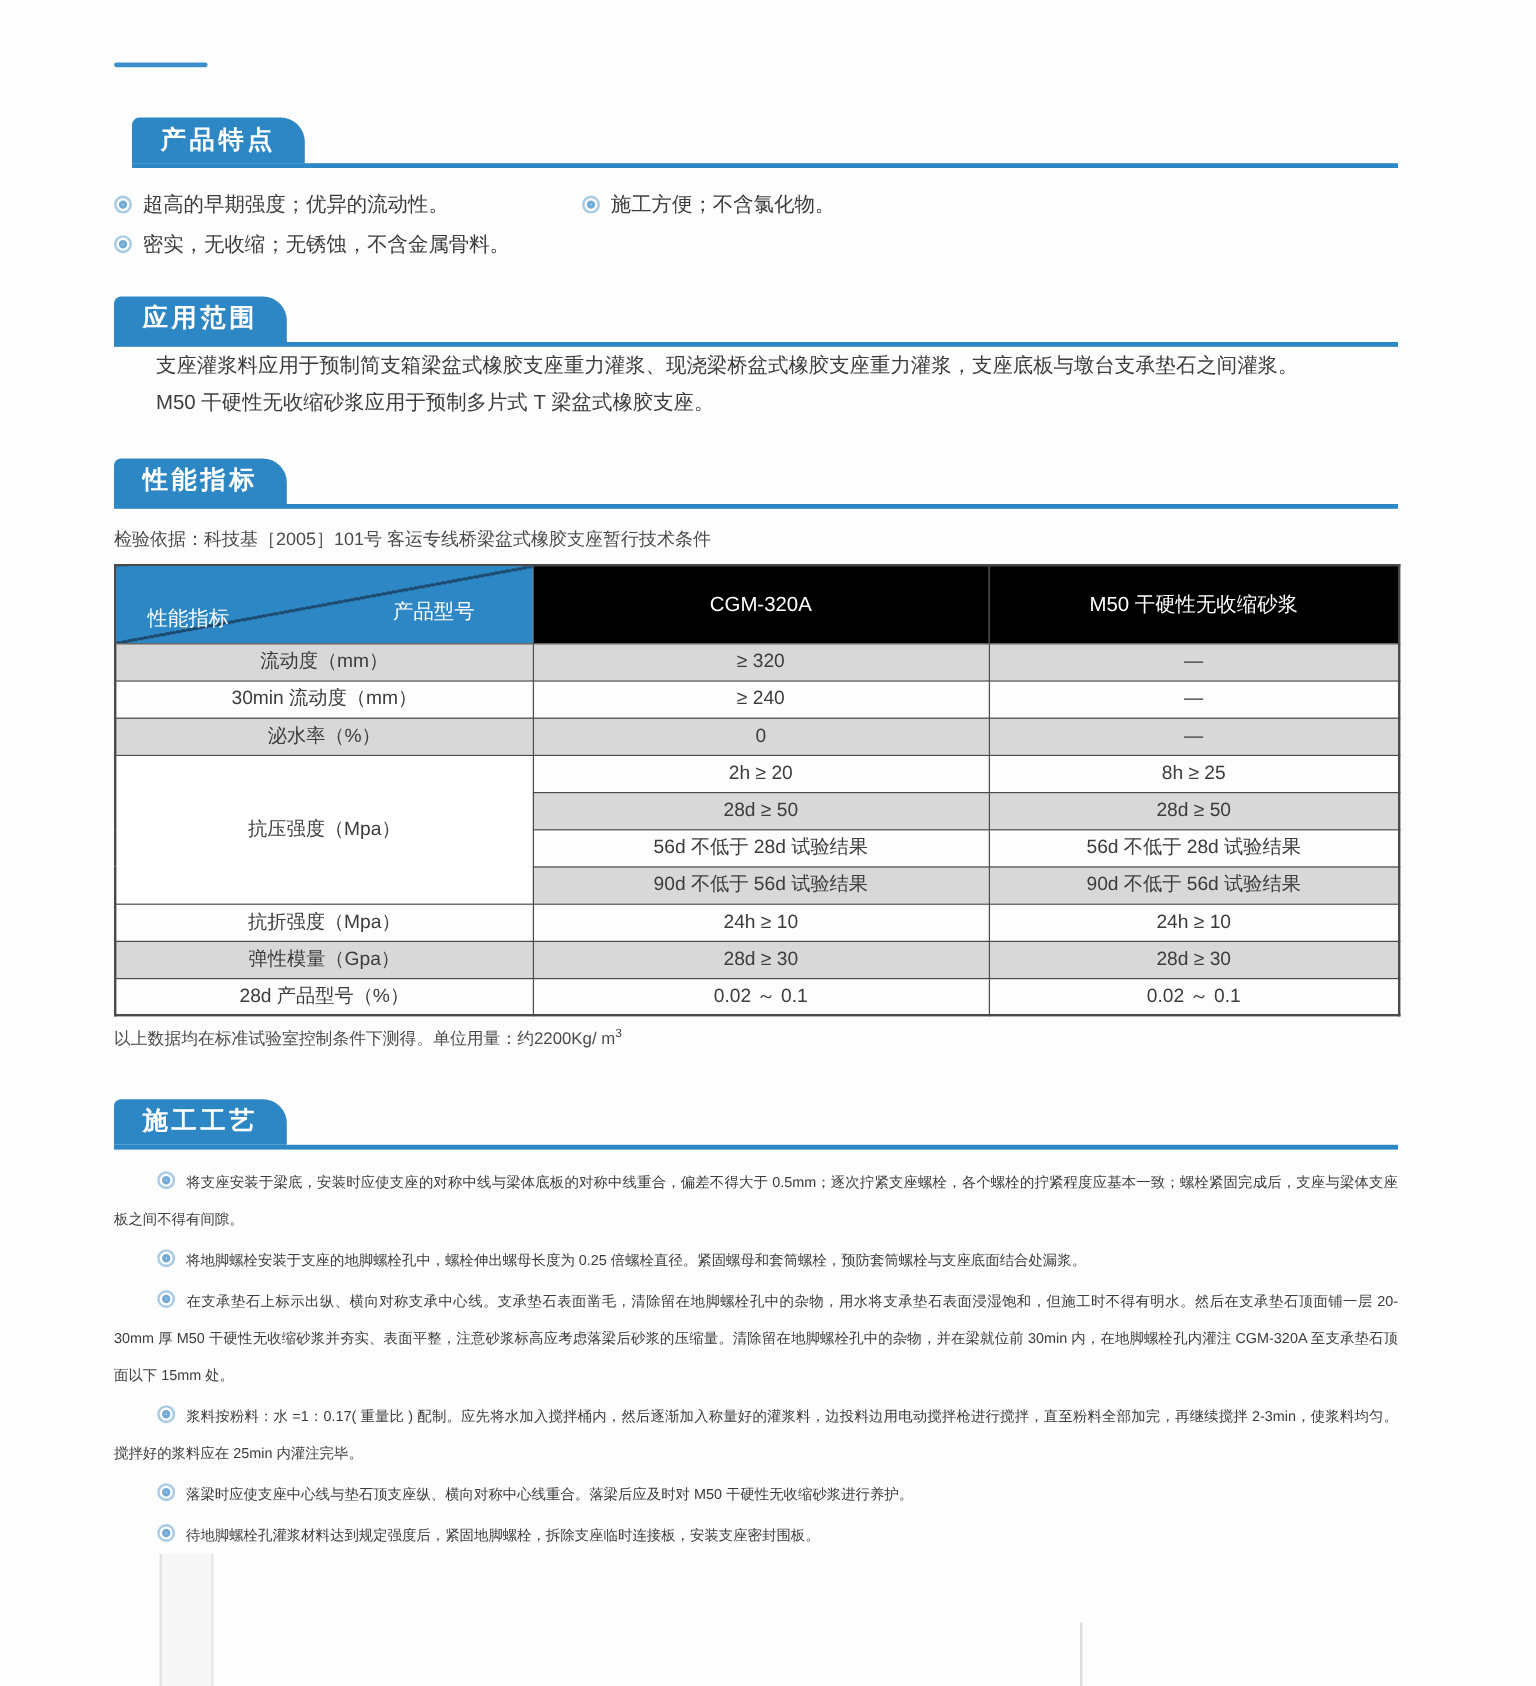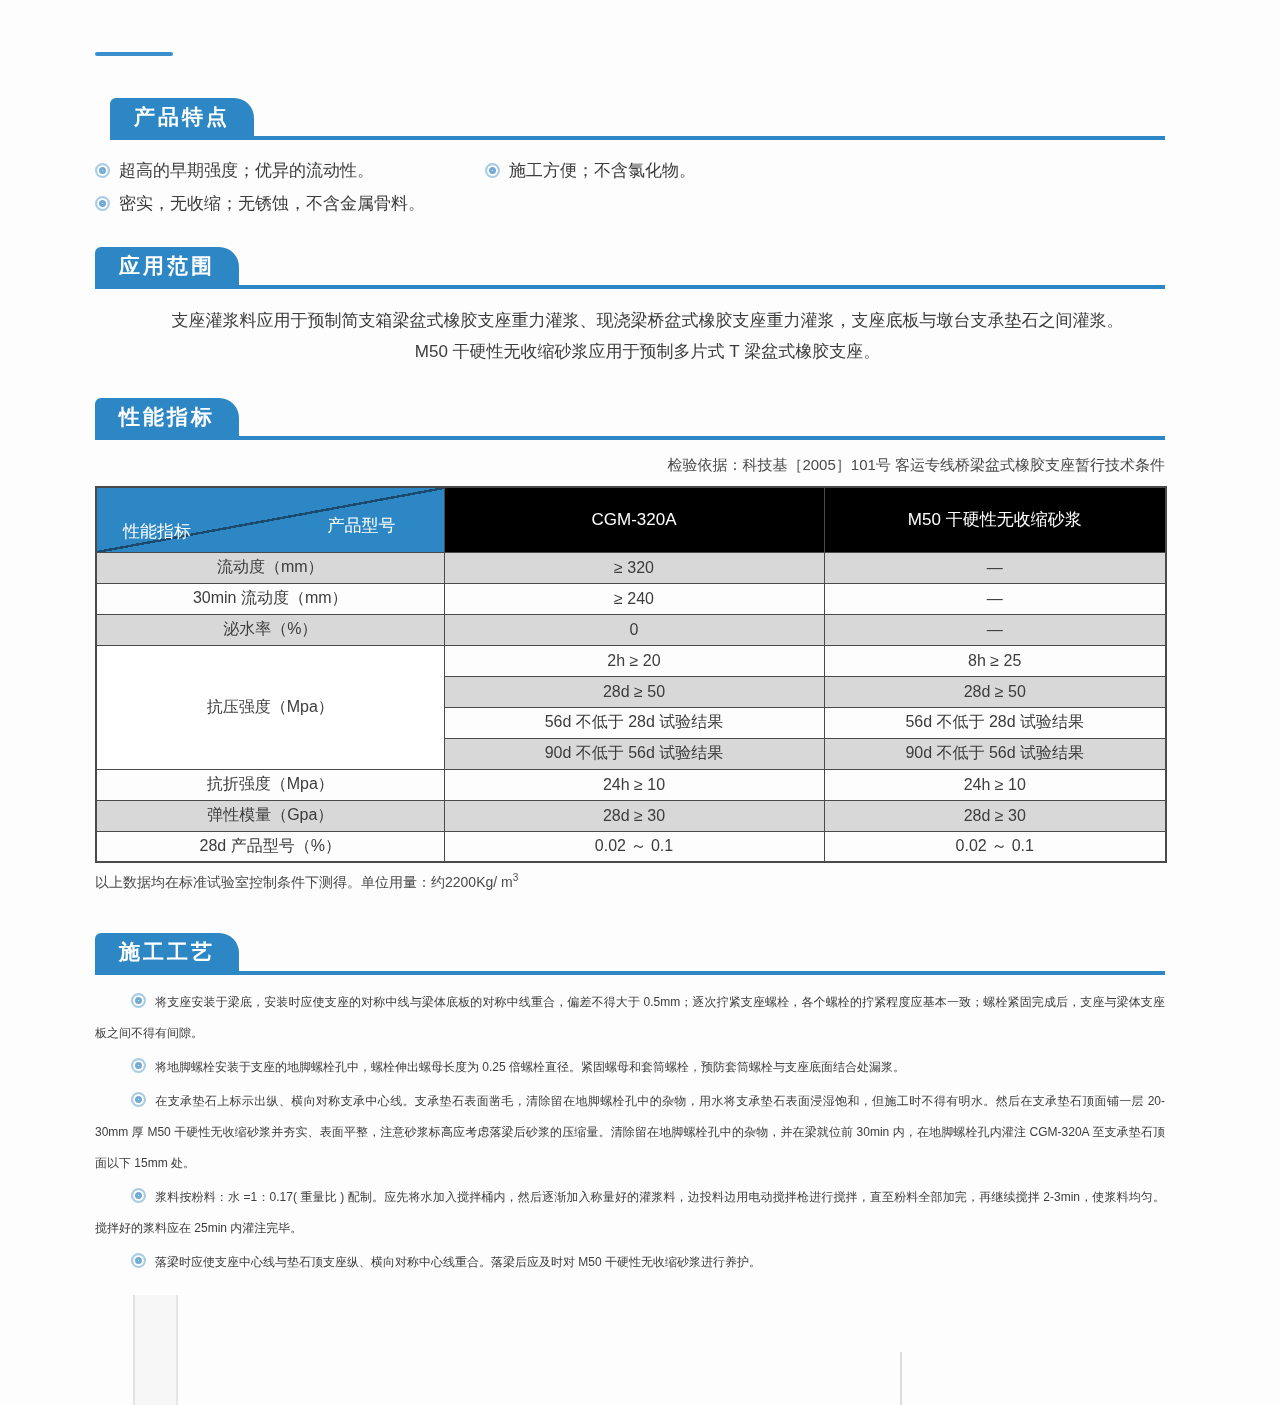--- a/index.html
+++ b/index.html
@@ -60,24 +60,24 @@
     display: grid;
     grid-template-columns: 390px auto;
     grid-auto-flow: column;
     grid-template-rows: repeat(2, 33px);
     font-size: 17px;
     align-items: center;
   }
   .feature-item { display: flex; align-items: center; white-space: nowrap; }
 
   
-  .app-text { margin-top: 16px; padding-left: 35px; font-size: 17px; line-height: 31px; text-align: center; }
-
-  
-  .basis { margin-top: 16px; text-align: right; font-size: 15px; color: #4a4a4a; }
+  .app-text { padding-left: 35px; font-size: 17px; line-height: 31px; }
+
+  
+  .basis { margin-top: 16px; text-align: left; font-size: 15px; color: #4a4a4a; }
   table.perf {
     margin-top: 11px;
     border-collapse: collapse;
     width: 1070px;
     table-layout: fixed;
     font-size: 16px;
   }
   table.perf th, table.perf td {
     border: 1px solid #4a4a4a;
     text-align: center;
@@ -249,15 +249,16 @@
 
   <div class="section-head mt-cons">
     <span class="section-tab">施工工艺</span>
   </div>
   <div class="construction">
     <p><span class="ring"></span><span>将支座安装于梁底，安装时应使支座的对称中线与梁体底板的对称中线重合，偏差不得大于 0.5mm；逐次拧紧支座螺栓，各个螺栓的拧紧程度应基本一致；螺栓紧固完成后，支座与梁体支座板之间不得有间隙。</span></p>
     <p><span class="ring"></span><span>将地脚螺栓安装于支座的地脚螺栓孔中，螺栓伸出螺母长度为 0.25 倍螺栓直径。紧固螺母和套筒螺栓，预防套筒螺栓与支座底面结合处漏浆。</span></p>
     <p><span class="ring"></span><span>在支承垫石上标示出纵、横向对称支承中心线。支承垫石表面凿毛，清除留在地脚螺栓孔中的杂物，用水将支承垫石表面浸湿饱和，但施工时不得有明水。然后在支承垫石顶面铺一层 20-30mm 厚 M50 干硬性无收缩砂浆并夯实、表面平整，注意砂浆标高应考虑落梁后砂浆的压缩量。清除留在地脚螺栓孔中的杂物，并在梁就位前 30min 内，在地脚螺栓孔内灌注 CGM-320A 至支承垫石顶面以下 15mm 处。</span></p>
     <p><span class="ring"></span><span>浆料按粉料：水 =1：0.17( 重量比 ) 配制。应先将水加入搅拌桶内，然后逐渐加入称量好的灌浆料，边投料边用电动搅拌枪进行搅拌，直至粉料全部加完，再继续搅拌 2-3min，使浆料均匀。搅拌好的浆料应在 25min 内灌注完毕。</span></p>
     <p><span class="ring"></span><span>落梁时应使支座中心线与垫石顶支座纵、横向对称中心线重合。落梁后应及时对 M50 干硬性无收缩砂浆进行养护。</span></p>
+    <p><span class="ring"></span><span>待地脚螺栓孔灌浆材料达到规定强度后，紧固地脚螺栓，拆除支座临时连接板，安装支座密封围板。</span></p>
   </div>
 
 </div>
 
 </body></html>

